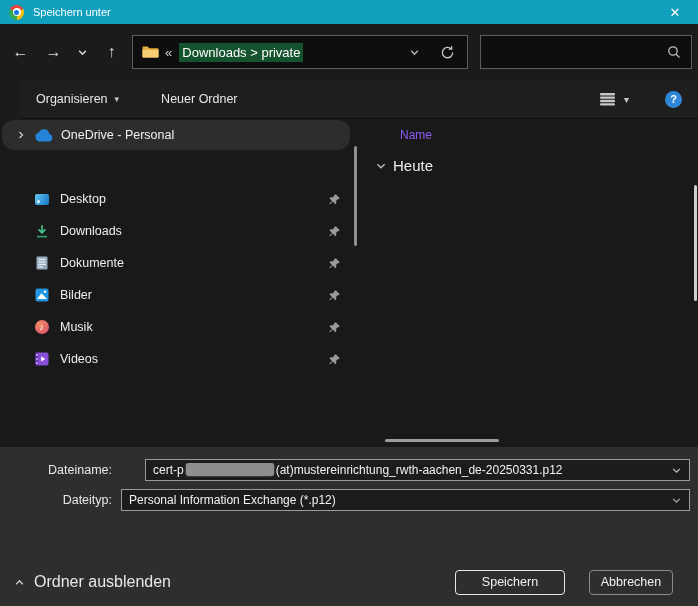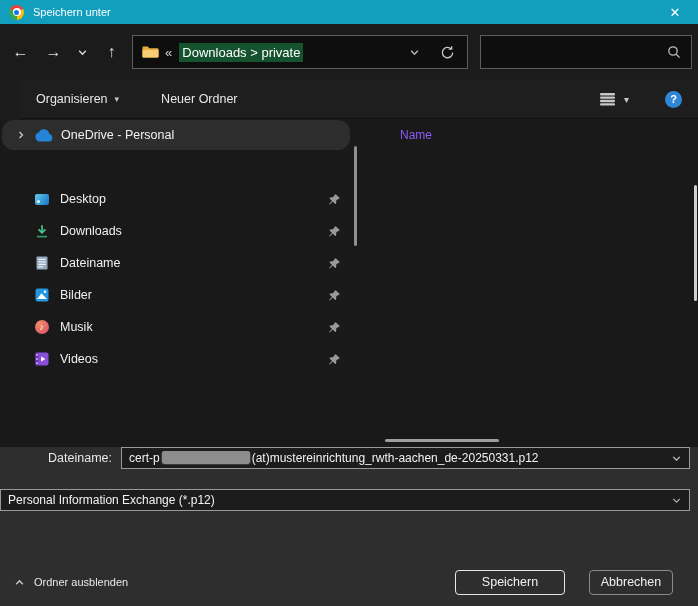--- a/index.html
+++ b/index.html
@@ -76,33 +76,33 @@
   .filepane { position:absolute; left:365px; top:0; right:0; height:100%; }
   .col-header { padding:8px 0 0 35px; font-size:12px; color:#8b5cf6; display:inline-block; }
   .group-row { margin-top:14px; padding-left:10px; display:flex; align-items:center; gap:6px;
                color:#eeeeee; font-size:15px; }
   .hscroll { position:absolute; left:20px; top:319px; width:114px; height:3px; background:#9e9e9e; border-radius:2px; }
   .vscroll { position:absolute; right:1px; top:65px; width:3px; height:116px; background:#d0d0d0; border-radius:2px; }
 
   
   .bottom { position:absolute; top:447px; left:0; right:0; height:159px; background:#2e2e2e; }
   .form-row { position:absolute; left:0; right:8px; height:22px; display:flex; align-items:center; }
-  .row-filename { top:0; }
+  .row-filename { top:12px;gap:24px; }
   .row-filetype { top:42px; }
   .form-label { width:121px; text-align:right; padding-right:9px; font-size:12.5px; color:#e8e8e8; flex:0 0 auto; }
   .combo { flex:1; height:22px; background:#1c1c1c; border:1px solid #9a9a9a; display:flex;
            align-items:center; padding:0 7px; font-size:12px; color:#f2f2f2; }
   .combo .chev { margin-left:auto; display:flex; }
   .filename-text { white-space:nowrap; overflow:hidden; }
   .redact { display:inline-block; width:88px; height:13px; background:#8d8d8d; border-radius:3px;
             box-shadow:0 0 2px #8d8d8d; margin:0 2px; vertical-align:-2px; }
 
   .footer-row { position:absolute; left:0; right:0; bottom:11px; height:26px; display:flex;
                 align-items:center; padding:0 25px 0 14px; }
-  .hide-folders { display:flex; align-items:center; gap:9px; font-size:11px; color:#e8e8e8; }
+  .hide-folders { display:flex; align-items:center; gap:9px; font-size:16px; color:#e8e8e8; }
   .btn { height:25px; border-radius:4px; background:transparent; font:12.5px "Liberation Sans",sans-serif;
          color:#f0f0f0; display:flex; align-items:center; justify-content:center; }
   .btn-save { width:110px; border:1px solid #e8e8e8; margin-left:auto; }
   .btn-cancel { width:84px; border:1px solid #8a8a8a; margin-left:24px; }
 </style>
 </head>
 <body>
 
 <div class="dialog">
 
@@ -229,21 +229,21 @@
 
         <div class="quick-row">
           <span class="icon-cell">
             <svg width="12" height="14" viewBox="0 0 12 14">
               <rect x="0.5" y="0.5" width="11" height="13" rx="1" fill="#93aabf"></rect>
               <g stroke="#e8eef4" stroke-width="1.1">
                 <path d="M2.3 3.4h7.4M2.3 5.9h7.4M2.3 8.4h7.4M2.3 10.9h4.8"></path>
               </g>
             </svg>
           </span>
-          <span class="label">Dateiname</span>
+          <span class="label">Dokumente</span>
           <span class="pin">
             <svg width="13" height="13" viewBox="0 0 13 13">
                 <path d="M7.8 1.2 11.8 5.2 10.5 6.3 10 6.1 8 8.1l.3 2.1-1 1L4.7 8.6 1.9 11.4l-.7-.7L4 7.9 1.4 5.3l1-1 2.1.3 2-2-.2-.5z" fill="#9a9a9a"></path>
               </svg>
           </span>
         </div>
 
         <div class="quick-row">
           <span class="icon-cell">
             <svg width="14" height="14" viewBox="0 0 14 14">
@@ -295,40 +295,47 @@
           </span>
         </div>
 
       </div>
     </div>
 
     <div class="sb-scroll"></div>
 
     <div class="filepane">
       <span class="col-header">Name</span>
+      <div class="group-row">
+        <svg width="12" height="12" viewBox="0 0 10 10">
+            <path d="M2 3.5l3 3 3-3" fill="none" stroke="#b8b8b8" stroke-width="1.2"></path>
+          </svg>
+        <span>Heute</span>
+      </div>
       <div class="hscroll"></div>
       <div class="vscroll"></div>
     </div>
   </div>
 
   <div class="bottom">
 
     <div class="form-row row-filename">
       <span class="form-label">Dateiname:</span>
       <div class="combo">
         <span class="filename-text"><span>cert-p</span><span class="redact"></span><span>(at)mustereinrichtung_rwth-aachen_de-20250331.p12</span></span>
         <span class="chev">
           <svg width="11" height="11" viewBox="0 0 10 10">
               <path d="M2 3.5l3 3 3-3" fill="none" stroke="#c0c0c0" stroke-width="1.2"></path>
             </svg>
         </span>
       </div>
     </div>
 
     <div class="form-row row-filetype">
+      <span class="form-label">Dateityp:</span>
       <div class="combo">
         <span>Personal Information Exchange (*.p12)</span>
         <span class="chev">
           <svg width="11" height="11" viewBox="0 0 10 10">
               <path d="M2 3.5l3 3 3-3" fill="none" stroke="#a8a8a8" stroke-width="1.2"></path>
             </svg>
         </span>
       </div>
     </div>
 

